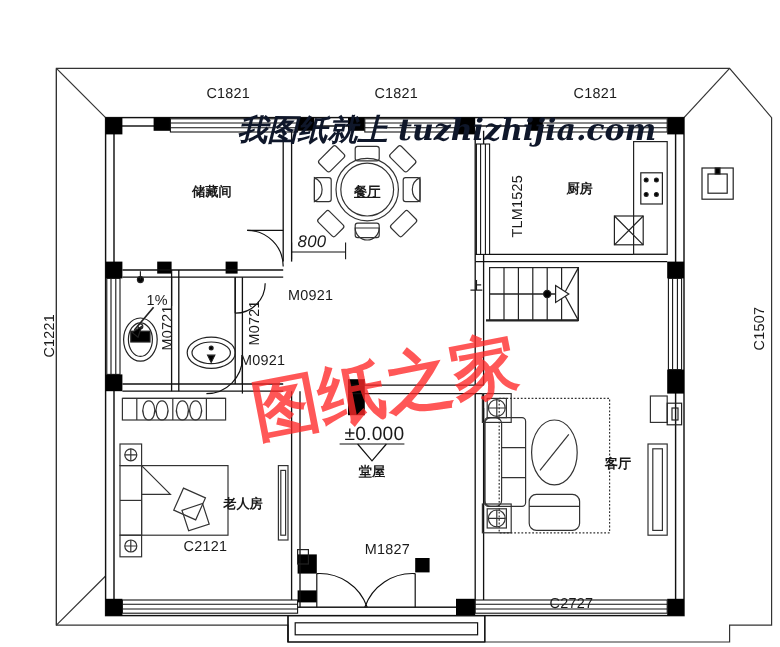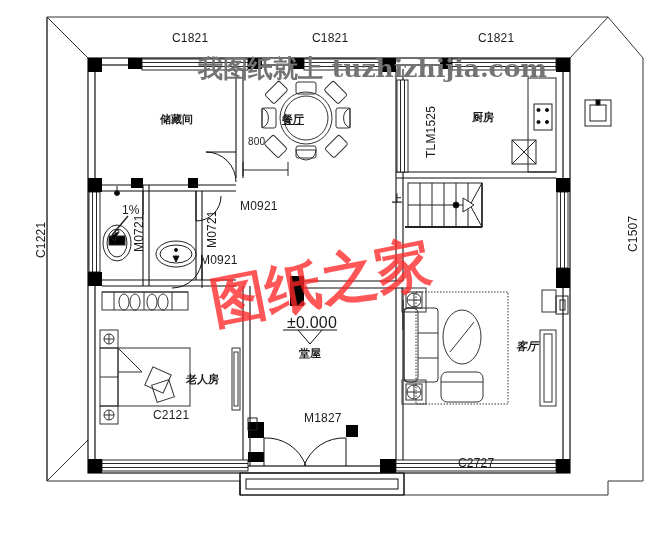--- a/index.html
+++ b/index.html
@@ -1,26 +1,26 @@
 <!DOCTYPE html>
 <html><head>
 <meta charset="utf-8">
 <style>
   html,body{margin:0;padding:0;background:#ffffff;}
   body{width:650px;height:539px;overflow:hidden;
        font-family:"Liberation Sans","DejaVu Sans",sans-serif;}
-  #stage{position:relative;width:650px;height:412px;background:#fff;}
+  #stage{position:relative;width:650px;height:412px;background:#fff;margin-top:40px;}
   #stage svg{position:absolute;left:0;top:0;}
   .lbl{position:absolute;white-space:nowrap;color:#1a1a1a;
        font-family:"Liberation Sans","DejaVu Sans",sans-serif;}
   .dimlbl{font-size:12px;letter-spacing:.2px;}
   .roomlbl{font-size:11px;font-family:"DejaVu Serif","Liberation Serif",serif;font-weight:bold;}
   .vert{transform-origin:left top;}
-  .wm-url{position:absolute;color:#737373;font-weight:bold;white-space:nowrap;
-          font-family:"DejaVu Serif","Liberation Serif",serif;}
+  .wm-url{position:absolute;color:#0f172a;font-weight:bold;white-space:nowrap;
+          font-family:"DejaVu Serif","Liberation Serif",serif;font-style:italic;}
   .wm-big{position:absolute;color:rgba(255,40,40,.78);font-weight:bold;
           font-family:"DejaVu Serif","Liberation Serif",serif;white-space:nowrap;}
 </style>
 </head>
 <body>
 
 <div id="stage">
 
   <svg width="650" height="539" viewBox="0 0 650 539">
 
@@ -311,32 +311,32 @@
 
   <span class="lbl dimlbl vert" style="left:424px;top:158px;transform:rotate(-90deg);">TLM1525</span>
 
   <span class="lbl dimlbl vert" style="left:132px;top:252px;transform:rotate(-90deg);">M0721</span>
   <span class="lbl dimlbl vert" style="left:205px;top:248px;transform:rotate(-90deg);">M0721</span>
 
   <span class="lbl dimlbl" style="left:240px;top:199px;">M0921</span>
   <span class="lbl dimlbl" style="left:200px;top:253px;">M0921</span>
   <span class="lbl dimlbl" style="left:304px;top:411px;">M1827</span>
 
-  <span class="lbl dimlbl" style="left:248px;top:136px;font-size:10px;">800</span>
+  <span class="lbl dimlbl" style="left:248px;top:153px;font-size:14px;font-style:italic;">800</span>
 
   <span class="lbl dimlbl" style="left:122px;top:203px;">1%</span>
 
   <span class="lbl dimlbl" style="left:287px;top:314px;font-size:16px;">±0.000</span>
 
   <span class="lbl roomlbl" style="left:392px;top:192px;font-size:10px;">上</span>
 
   <span class="lbl roomlbl" style="left:160px;top:112px;">储藏间</span>
-  <span class="lbl roomlbl" style="left:282px;top:112px;text-decoration:underline;">餐厅</span>
+  <span class="lbl roomlbl" style="left:295px;top:112px;text-decoration:underline;">餐厅</span>
   <span class="lbl roomlbl" style="left:472px;top:110px;">厨房</span>
-  <span class="lbl roomlbl" style="left:516px;top:339px;font-style:italic;">客厅</span>
+  <span class="lbl roomlbl" style="left:504px;top:339px;">客厅</span>
   <span class="lbl roomlbl" style="left:299px;top:346px;">堂屋</span>
   <span class="lbl roomlbl" style="left:186px;top:372px;">老人房</span>
 
   <span class="wm-url" style="left:198px;top:52px;font-size:25px;">我图纸就上 tuzhizhijia.com</span>
 
   <span class="wm-big" style="left:204px;top:268px;font-size:56px;
                transform:rotate(-11deg);transform-origin:left top;">图纸之家</span>
 
 </div>
 

